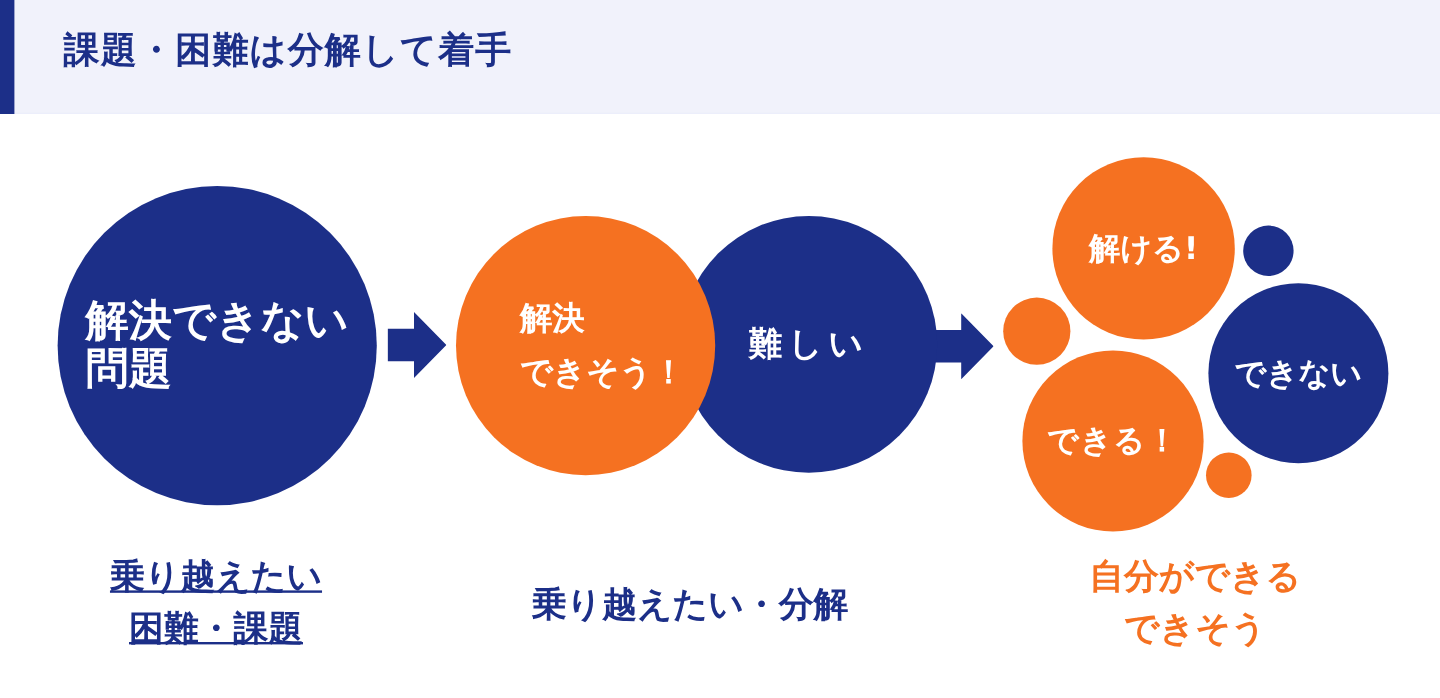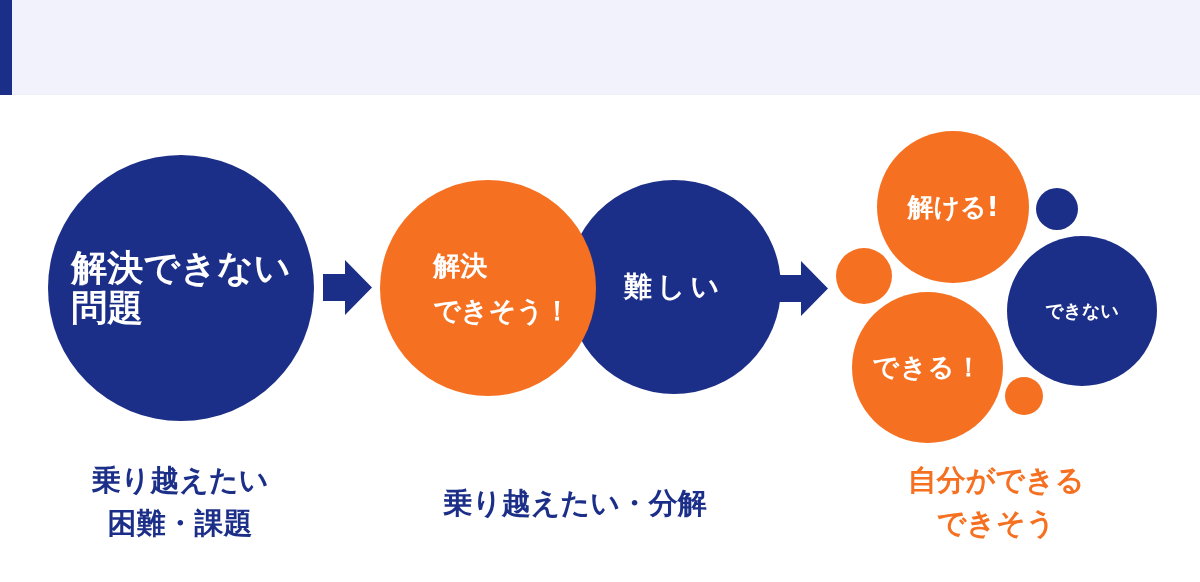--- a/index.html
+++ b/index.html
@@ -71,21 +71,21 @@
   .c-seems-solvable .circle-label { font-size: 27px; line-height: 45px; margin-left: 28px; }
   .c-difficult { left: 567px; top: 180px; width: 214px; height: 214px; z-index: 2; }
   .c-difficult .circle-label { font-size: 28px; letter-spacing: 5px; }
 
   
   .c-dot-left     { left: 836px;  top: 248px; width: 56px;  height: 56px; }
   .c-solvable     { left: 877px;  top: 131px; width: 152px; height: 152px; }
   .c-solvable .circle-label { font-size: 26px; }
   .c-dot-top      { left: 1036px; top: 188px; width: 42px;  height: 42px; }
   .c-cannot       { left: 1007px; top: 236px; width: 150px; height: 150px; }
-  .c-cannot .circle-label { font-size: 18px; }
+  .c-cannot .circle-label { font-size: 26px; }
   .c-can          { left: 852px;  top: 292px; width: 151px; height: 151px; }
   .c-can .circle-label { font-size: 26px; letter-spacing: 1px; }
   .c-dot-bottom   { left: 1005px; top: 377px; width: 38px;  height: 38px; }
 
   
   .arrow {
     position: absolute;
     color: var(--navy);
   }
   .arrow svg { display: block; width: 100%; height: 100%; }
@@ -98,31 +98,32 @@
     margin: 0;
     width: 320px;
     text-align: center;
     font-weight: bold;
     font-size: 29px;
     line-height: 43px;
     white-space: pre-line;
   }
   .caption-navy   { color: var(--navy); }
   .caption-orange { color: var(--orange); }
-  .caption-1 { left: 20px;  top: 459px; }
+  .caption-1 { left: 20px;  top: 459px; text-decoration: underline; }
   .caption-2 { left: 415px; top: 482px; }
   .caption-3 { left: 836px; top: 459px; }
 </style>
 </head>
 <body>
 
 <div class="page">
 
   <header class="header">
     <div class="accent-bar"></div>
+    <h1 class="title">課題・困難は分解して着手</h1>
   </header>
 
   <main class="diagram">
 
     <div class="circle navy-bg c-unsolvable">
       <span class="circle-label">解決できない
 問題</span>
     </div>
     <p class="caption caption-navy caption-1">乗り越えたい
 困難・課題</p>

